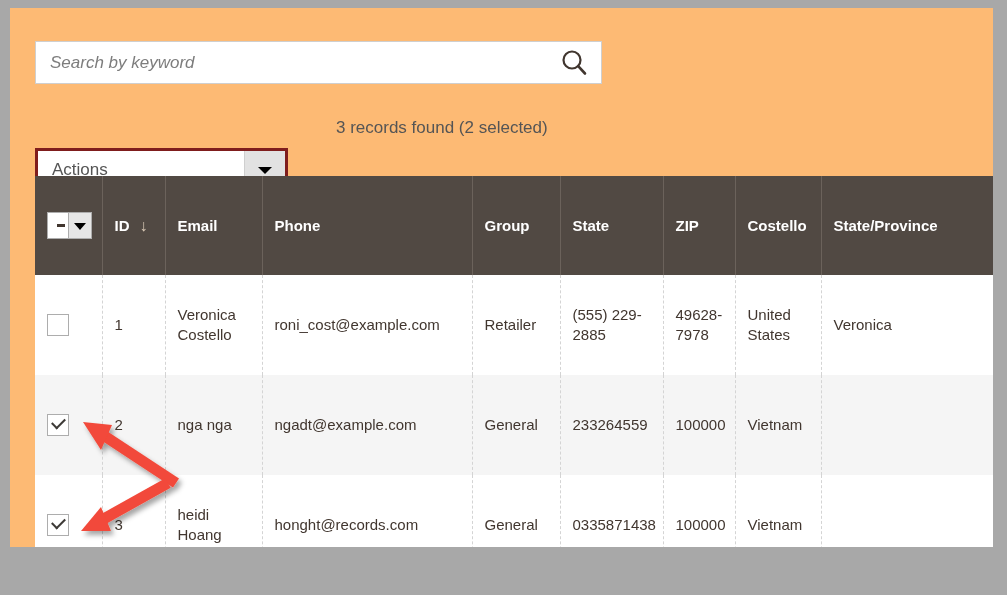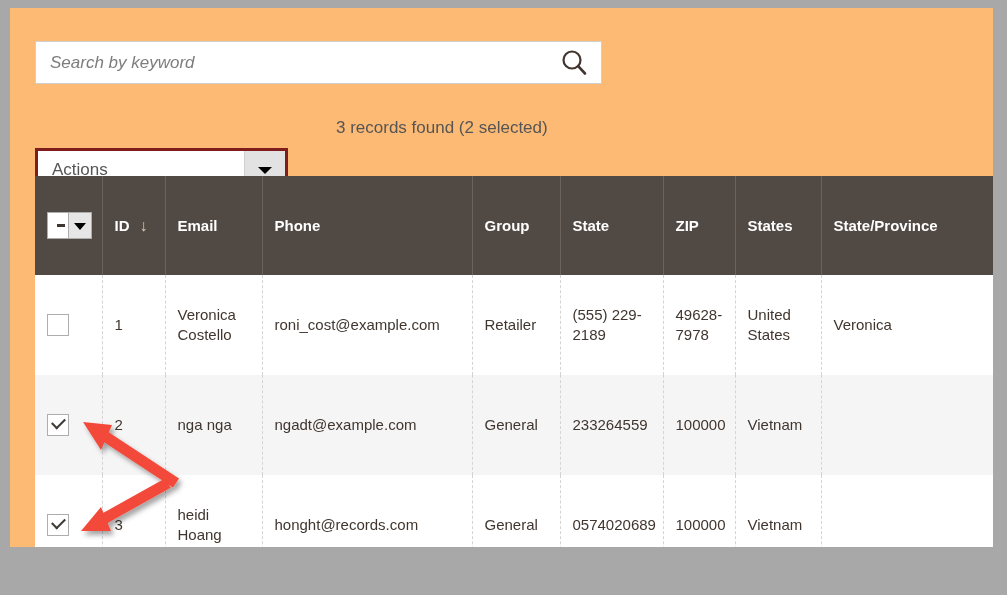--- a/index.html
+++ b/index.html
@@ -305,37 +305,37 @@
           <th>
             <span>Group</span>
           </th>
           <th>
             <span>State</span>
           </th>
           <th>
             <span>ZIP</span>
           </th>
           <th>
-            <span>States</span>
+            <span>Costello</span>
           </th>
           <th class="last-h">
             <span>State/Province</span>
           </th>
         </tr>
       </thead>
       <tbody>
         <tr class="r1">
           <td>
             <span class="cb"></span>
           </td>
           <td>1</td>
           <td>Veronica Costello</td>
           <td>roni_cost@example.com</td>
           <td>Retailer</td>
-          <td>(555) 229-2189</td>
+          <td>(555) 229-2885</td>
           <td>49628-7978</td>
           <td>United States</td>
           <td class="nb">Veronica</td>
         </tr>
         <tr class="r2">
           <td>
             <span class="cb checked"></span>
           </td>
           <td>2</td>
           <td>nga nga</td>
@@ -347,21 +347,21 @@
           <td class="nb"></td>
         </tr>
         <tr class="r3">
           <td>
             <span class="cb checked"></span>
           </td>
           <td>3</td>
           <td>heidi Hoang</td>
           <td>honght@records.com</td>
           <td>General</td>
-          <td>0574020689</td>
+          <td>0335871438</td>
           <td>100000</td>
           <td>Vietnam</td>
           <td class="nb"></td>
         </tr>
       </tbody>
     </table>
   </div>
 
   <svg id="annotations" viewBox="0 0 1007 595">
     <defs>

